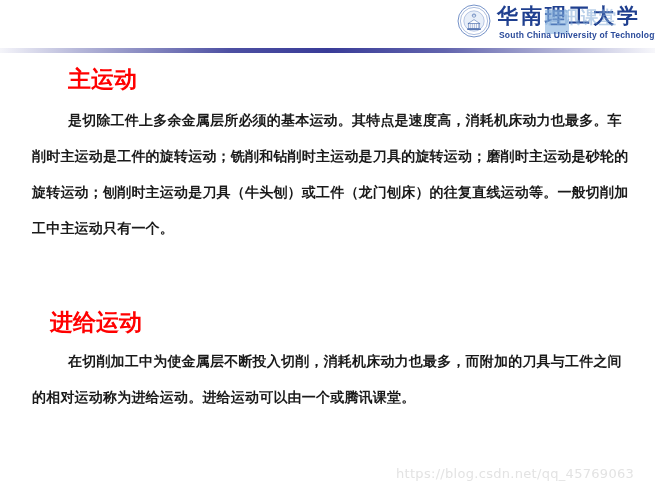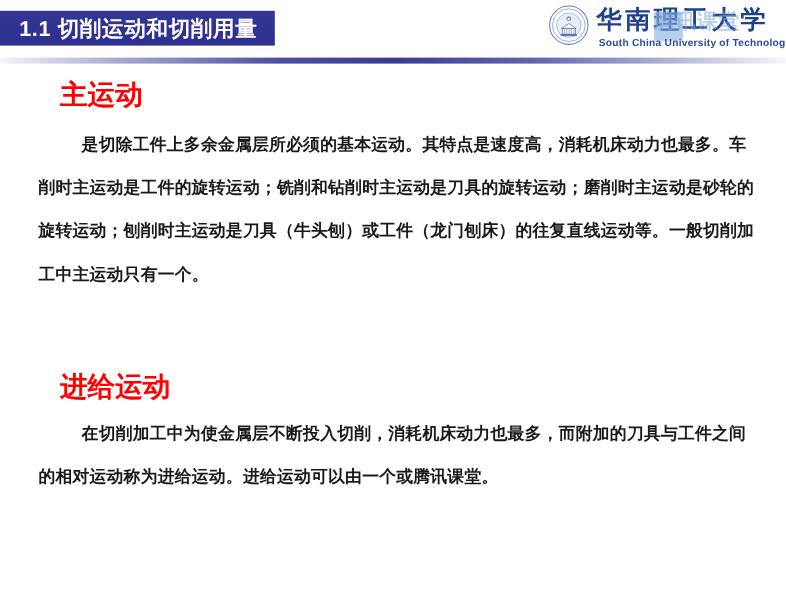--- a/index.html
+++ b/index.html
@@ -129,21 +129,21 @@
     top: 55px;
     width: 655px;
   }
   .section-heading {
     color: #ff0000;
     font-weight: bold;
     font-size: 23px;
     line-height: 1.1;
     white-space: nowrap;
   }
-  .heading-main { position: absolute; left: 50px; top: 12px; text-align: right; }
+  .heading-main { position: absolute; left: 68px; top: 12px; text-align: right; }
   .heading-feed { position: absolute; left: 50px; top: 255px; }
 
   .para {
     position: absolute;
     left: 32px;
     width: 600px;
     color: #1a1a1a;
     font-weight: bold;
     font-size: 14px;
     line-height: 36px;
@@ -165,23 +165,20 @@
     font-family: "DejaVu Sans", "Liberation Sans", sans-serif;
   }
 </style>
 </head>
 <body>
 
 <div class="slide">
 
   <div class="header">
 
-    <div class="title-bar">
-      <span class="title-text">1.1 切削运动和切削用量</span>
-    </div>
 
     <div class="logo">
 
       <svg class="logo-seal" viewBox="0 0 100 100">
         <circle cx="50" cy="50" r="47" fill="none" stroke="#5d7fbe" stroke-width="2.5"></circle>
         <circle cx="50" cy="50" r="40" fill="none" stroke="#5d7fbe" stroke-width="1.5"></circle>
         <circle cx="50" cy="50" r="30" fill="#e8eff9" stroke="#5d7fbe" stroke-width="1.2"></circle>
         <path d="M32 58 L50 46 L68 58 Z" fill="#ffffff" stroke="#3f63a8" stroke-width="1.6"></path>
         <rect x="34" y="58" width="32" height="14" fill="#ffffff" stroke="#3f63a8" stroke-width="1.4"></rect>
         <line x1="39" y1="58" x2="39" y2="72" stroke="#3f63a8" stroke-width="1.3"></line>
@@ -213,14 +210,15 @@
       <span class="indent"></span><span>是切除工件上多余金属层所必须的基本运动。其特点是速度高，</span><span>消耗机床动力也最多。车削时主运动是工件的旋转运动；铣削和钻削时</span><span>主运动是刀具的旋转运动；磨削时主运动是砂轮的旋转运动；刨削时主</span><span>运动是刀具（牛头刨）或工件（龙门刨床）的往复直线运动等。一般切</span><span>削加工中主运动只有一个。</span>
     </div>
 
     <div class="section-heading heading-feed">进给运动</div>
 
     <div class="para para-feed">
       <span class="indent"></span><span>在切削加工中为使金属层不断投入切削，消耗机床动力也最多，而附</span><span>加的刀具与工件之间的相对运动称为进给运动。进给运动可以由一个或</span><span>腾讯课堂。</span>
     </div>
   </div>
 
+  <div class="page-watermark">https://blog.csdn.net/qq_45769063</div>
 
 </div>
 
 </body></html>

